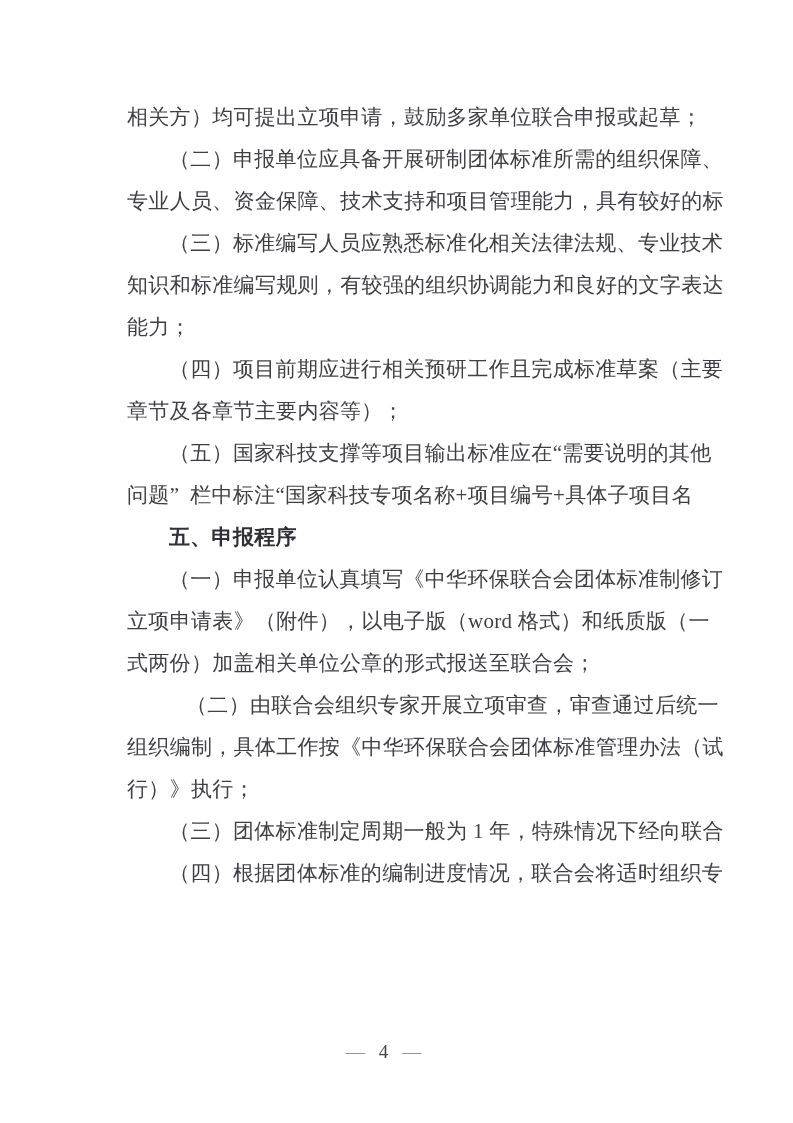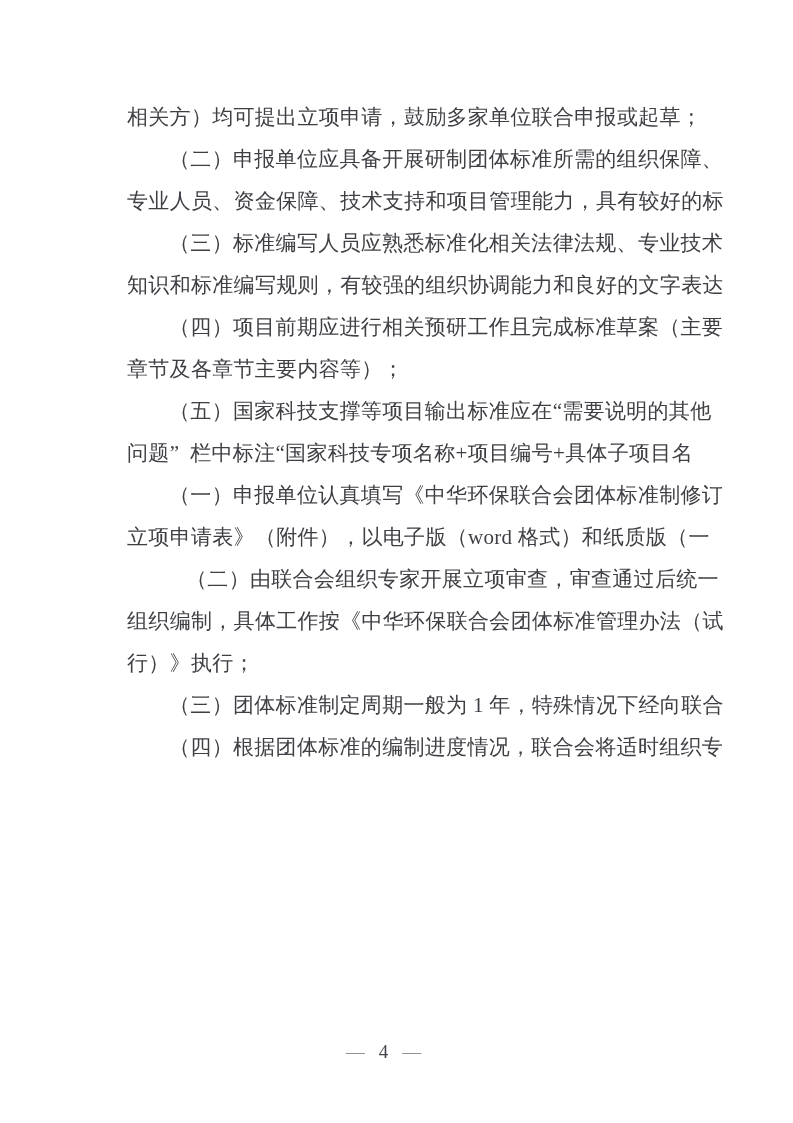--- a/index.html
+++ b/index.html
@@ -184,20 +184,21 @@
         <span class="tok">力</span>
         <span class="tok">和</span>
         <span class="tok">良</span>
         <span class="tok">好</span>
         <span class="tok">的</span>
         <span class="tok">文</span>
         <span class="tok">字</span>
         <span class="tok">表</span>
         <span class="tok">达</span>
       </div>
+      <div class="line">能力；</div>
       <div class="line fill">
         <span class="spacer" style="width: 42px;"></span>
         <span class="tok">（</span>
         <span class="tok">四</span>
         <span class="tok">）</span>
         <span class="tok">项</span>
         <span class="tok">目</span>
         <span class="tok">前</span>
         <span class="tok">期</span>
         <span class="tok">应</span>
@@ -274,20 +275,21 @@
         <span class="tok">编</span>
         <span class="tok">号</span>
         <span class="tok">+</span>
         <span class="tok">具</span>
         <span class="tok">体</span>
         <span class="tok">子</span>
         <span class="tok">项</span>
         <span class="tok">目</span>
         <span class="tok">名</span>
       </div>
+      <div class="line heading" style="padding-left: 42px;">五、申报程序</div>
       <div class="line fill">
         <span class="spacer" style="width: 42px;"></span>
         <span class="tok">（</span>
         <span class="tok">一</span>
         <span class="tok">）</span>
         <span class="tok">申</span>
         <span class="tok">报</span>
         <span class="tok">单</span>
         <span class="tok">位</span>
         <span class="tok">认</span>
@@ -332,20 +334,21 @@
         <span class="tok">格</span>
         <span class="tok">式</span>
         <span class="tok">）</span>
         <span class="tok">和</span>
         <span class="tok">纸</span>
         <span class="tok">质</span>
         <span class="tok">版</span>
         <span class="tok">（</span>
         <span class="tok">一</span>
       </div>
+      <div class="line">式两份）加盖相关单位公章的形式报送至联合会；</div>
       <div class="line fill">
         <span class="spacer" style="width: 59px;"></span>
         <span class="tok">（</span>
         <span class="tok">二</span>
         <span class="tok">）</span>
         <span class="tok">由</span>
         <span class="tok">联</span>
         <span class="tok">合</span>
         <span class="tok">会</span>
         <span class="tok">组</span>

